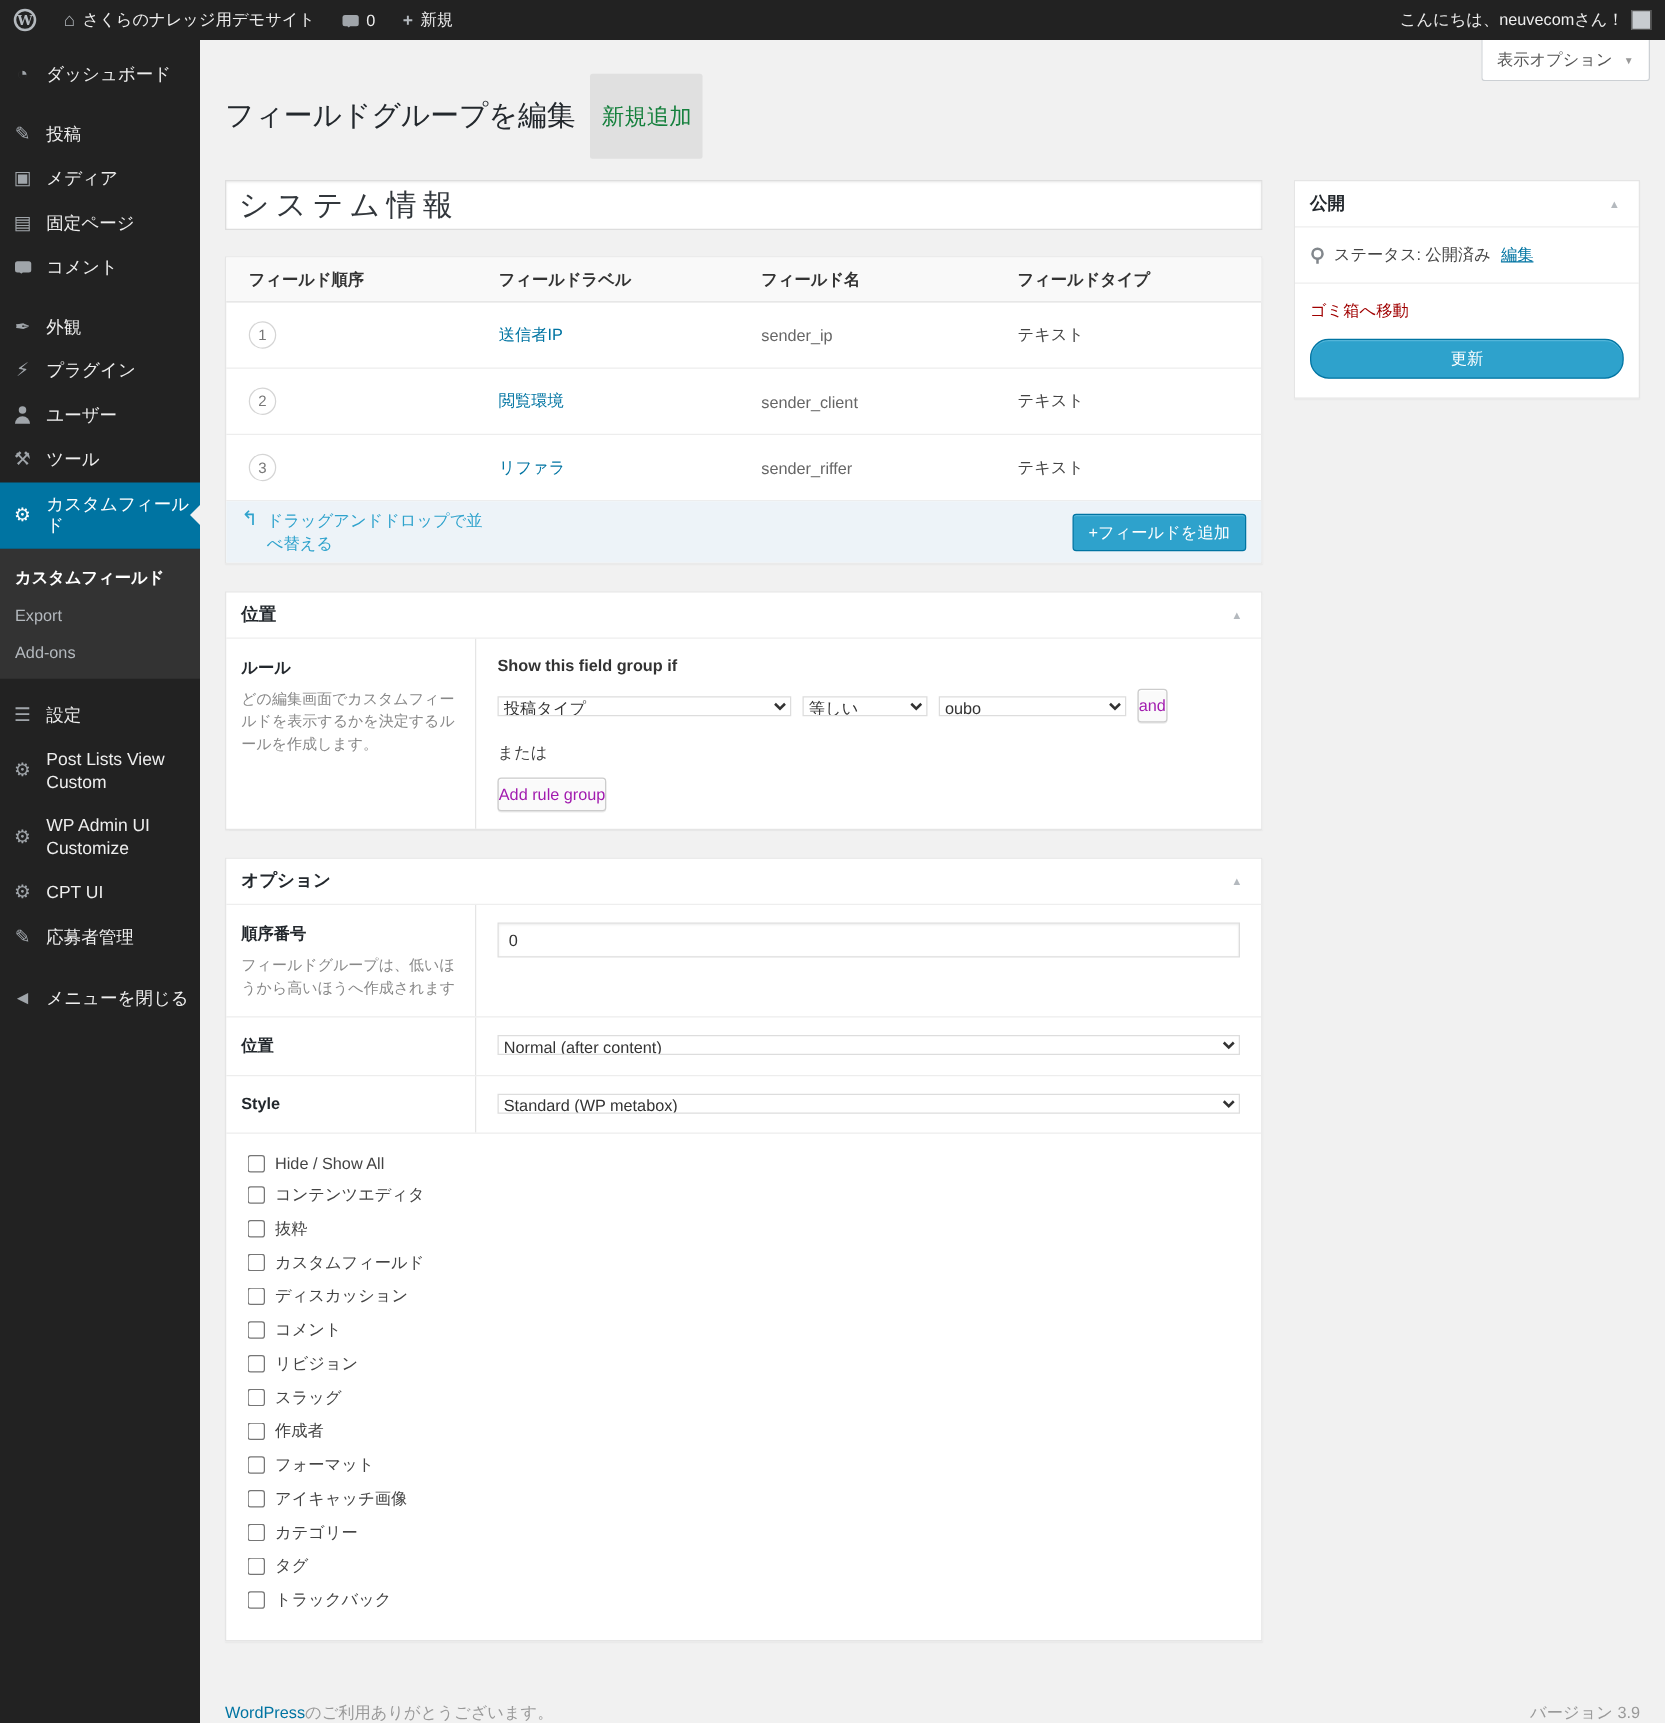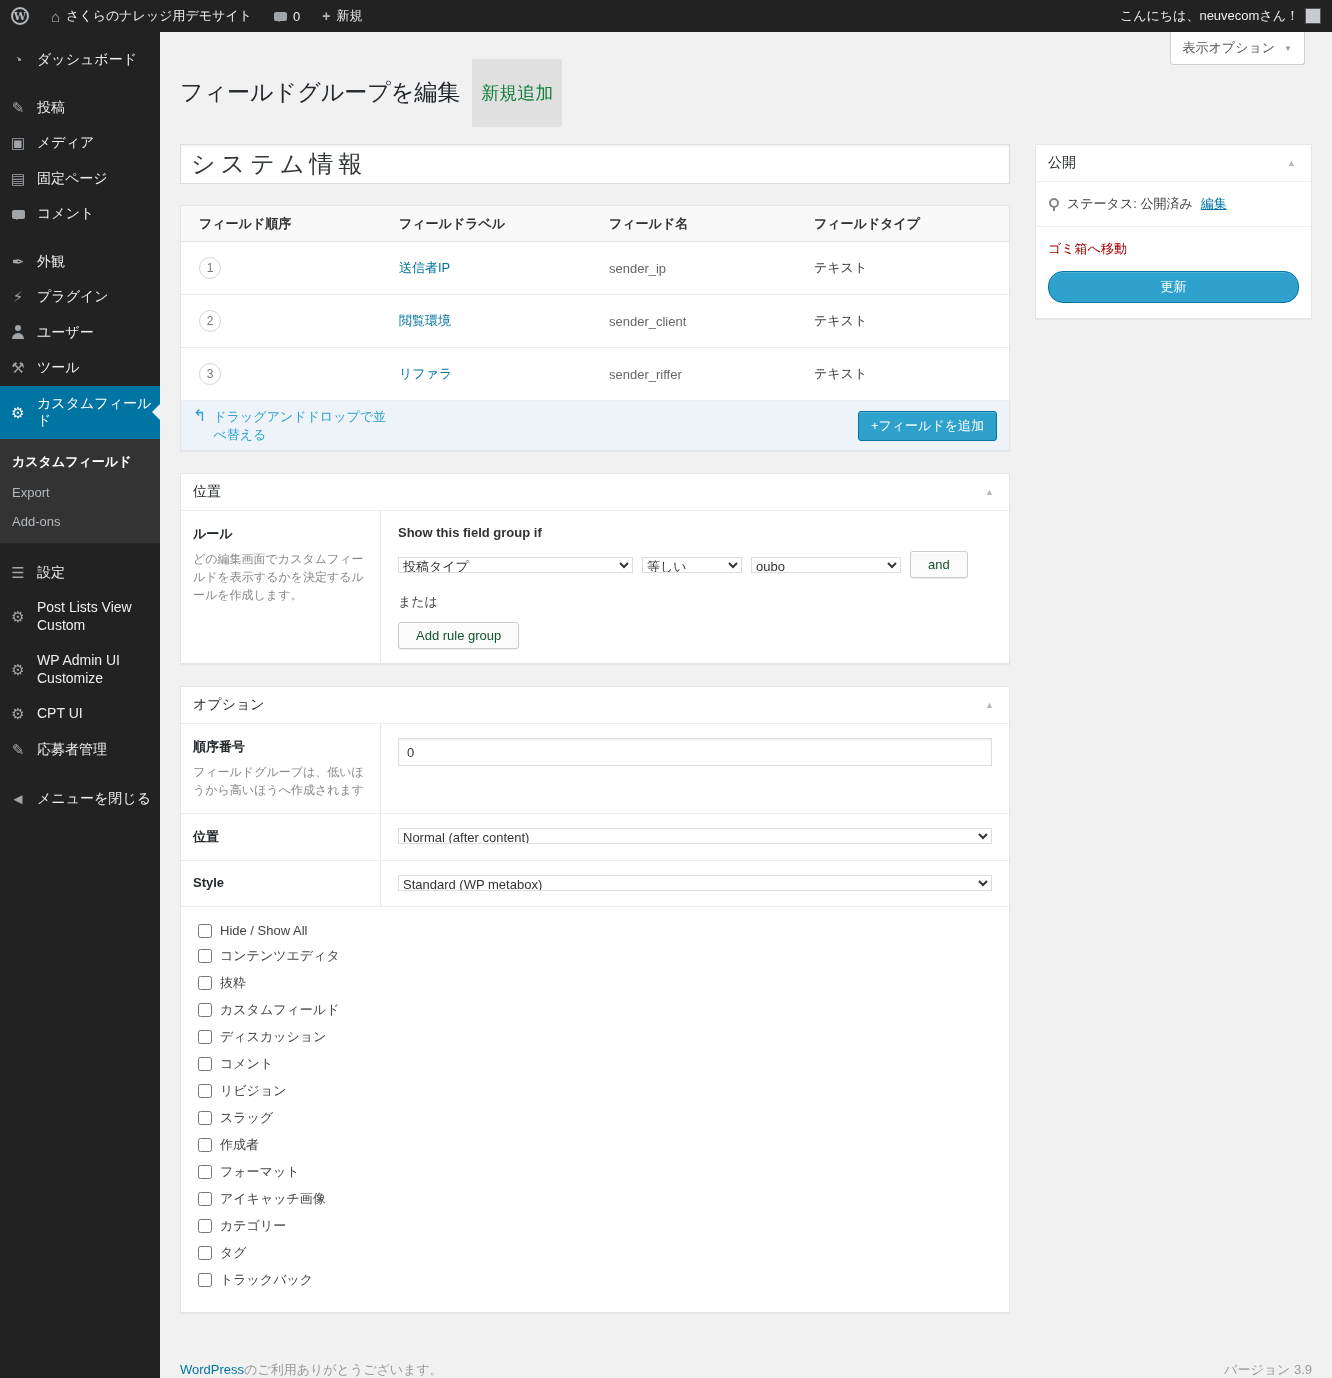--- a/index.html
+++ b/index.html
@@ -39,53 +39,53 @@
   .submenu li { padding:7px 12px; font-size:13px; color:#b4b9be; cursor:pointer; }
   .submenu li.current { color:#fff; font-weight:bold; }
   .collapse-item { margin-top:14px; }
   .icon-person { position:relative; width:16px; height:14px; display:inline-block; flex-shrink:0; margin:0 2px; }
   .icon-person::before { content:''; position:absolute; top:0; left:5px; width:6px; height:6px; border-radius:50%; background:#a0a5aa; }
   .icon-person::after { content:''; position:absolute; bottom:0; left:2px; width:12px; height:6px; border-radius:6px 6px 0 0; background:#a0a5aa; }
   .bubble-menu { background:#a0a5aa; }
   .bubble-menu::after { border-top-color:#a0a5aa; }
 
   
-  .screen-options { position:absolute; top:0; right:27px; background:#fff; border:1px solid #ccd0d4; border-top:none; border-radius:0 0 3px 3px; padding:7px 12px; color:#555; display:flex; align-items:center; gap:9px; cursor:pointer; }
+  .screen-options { position:absolute; top:0; right:12px; background:#fff; border:1px solid #ccd0d4; border-top:none; border-radius:0 0 3px 3px; padding:7px 12px; color:#555; display:flex; align-items:center; gap:9px; cursor:pointer; }
   .so-arrow { font-size:8px; color:#999; }
   .page-head { display:flex; align-items:center; gap:12px; padding:27px 0 17px; }
   h1.page-title { margin:0; font-size:23px; font-weight:400; color:#23282d; line-height:1.2; }
   .add-new { background:#e0e0e0; color:#15803d; padding:22px 9px; border-radius:2px; font-size:18px; cursor:pointer; }
 
   .cols { display:flex; gap:25px; align-items:flex-start; }
   .main-col { flex:1; min-width:0; }
   .side-col { width:277px; flex-shrink:0; }
 
   #title-input { width:100%; height:40px; padding:4px 10px; font-size:24px; letter-spacing:5px; color:#32373c; background:#fff; border:1px solid #ddd; box-shadow:inset 0 1px 2px rgba(0,0,0,.07); margin-bottom:21px; font-family:inherit; }
 
   
   .postbox { background:#fff; border:1px solid #e5e5e5; box-shadow:0 1px 1px rgba(0,0,0,.04); margin-bottom:22px; }
   .postbox-header { display:flex; justify-content:space-between; align-items:center; padding:9px 12px; border-bottom:1px solid #eee; }
-  .postbox-title { font-size:14px; font-weight:normal; color:#23282d; }
+  .postbox-title { font-size:14px; font-weight:bold; color:#23282d; }
   .toggle { color:#b4b9be; font-size:9px; cursor:pointer; padding:0 3px; }
 
   
   .frow { display:grid; grid-template-columns:200px 210px 205px 1fr; align-items:center; padding:0 18px; }
   .fhead { background:#f9f9f9; border-bottom:1px solid #e1e1e1; height:36px; font-weight:bold; color:#333; }
   .fbody { border-bottom:1px solid #ededed; min-height:53px; }
   .circle { width:22px; height:22px; border-radius:50%; border:1px solid #d5d5d5; background:#fff; color:#777; font-size:12px; display:flex; align-items:center; justify-content:center; cursor:move; }
   .flabel a { color:var(--accent,#0074a2); cursor:pointer; }
   .fname { color:#666; }
   .ftype { color:#444; }
   .ffoot { display:flex; justify-content:space-between; align-items:center; background:#edf3f8; padding:7px 12px; }
   .reorder { display:flex; gap:7px; align-items:flex-start; }
   .undo-ic { font-size:16px; color:#2ea2cc; line-height:1; }
   .reorder-text { max-width:175px; line-height:1.35; color:#2ea2cc; cursor:pointer; font-size:13px; }
 
   .btn-primary { background:var(--primary,#2ea2cc); border:1px solid var(--accent,#0074a2); box-shadow:inset 0 1px 0 rgba(120,200,230,.5); color:#fff; padding:5px 12px; border-radius:3px; font-size:13px; cursor:pointer; font-family:inherit; }
-  .btn { background:#fafafa; border:1px solid #ccc; color:#14532d; padding:5px 17px; border-radius:3px; font-size:13px; cursor:pointer; box-shadow:inset 0 1px 0 #fff, 0 1px 0 rgba(0,0,0,.08); font-family:inherit; }
+  .btn { background:#fafafa; border:1px solid #ccc; color:#a21caf; padding:5px 0; border-radius:3px; font-size:13px; cursor:pointer; box-shadow:inset 0 1px 0 #fff, 0 1px 0 rgba(0,0,0,.08); font-family:inherit; }
 
   
   .mb-row { display:flex; align-items:stretch; border-bottom:1px solid #ededed; }
   .mb-row:last-child { border-bottom:none; }
   .mb-label { width:200px; flex-shrink:0; border-right:1px solid #e5e5e5; padding:14px 12px; }
   .mb-label .lbl { font-weight:bold; color:#23282d; font-size:13px; }
   .mb-label .desc { color:#888; font-size:12px; margin-top:7px; line-height:1.5; }
   .mb-field { flex:1; padding:14px 17px; min-width:0; }
 
   select { height:16px; border:1px solid #ddd; background:#fff; color:#333; font-size:13px; font-family:inherit; }

